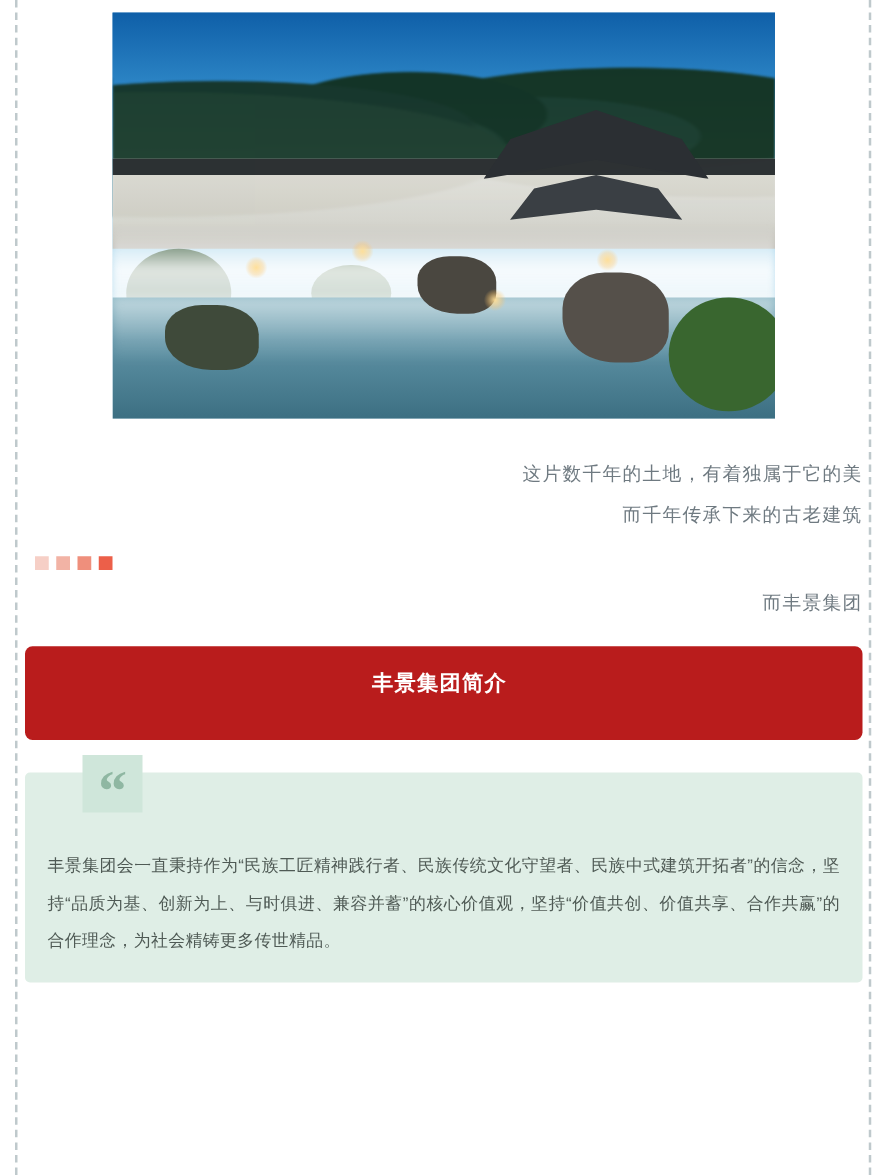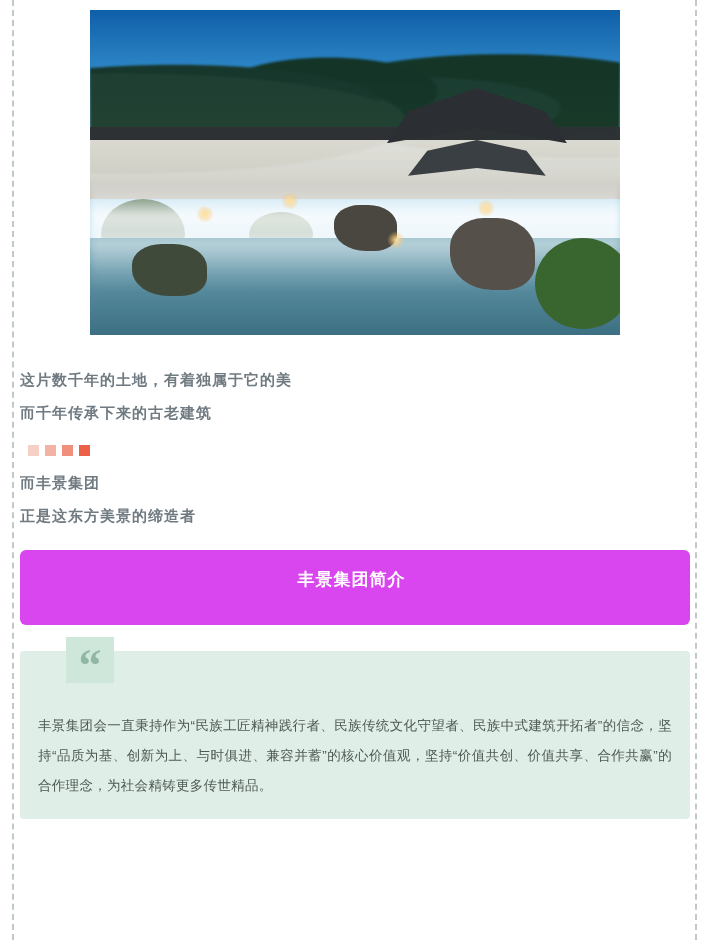--- a/index.html
+++ b/index.html
@@ -130,45 +130,44 @@
   
   .hero .glow {
     position: absolute;
     width: 18px; height: 18px;
     border-radius: 50%;
     background: radial-gradient(circle, rgba(255,222,150,.95) 0%, rgba(255,200,110,.35) 45%, rgba(255,200,110,0) 70%);
   }
 
   
   .poem {
-    text-align: left;
+    text-align: right;
     color: #6f7a81;
     font-size: 15px;
     line-height: 33px;
     letter-spacing: 1px;
     padding-top: 28px;
-    font-weight: bold;
   }
   .poem.second { padding-top: 10px; }
 
   
   .squares {
     display: flex;
     gap: 6px;
     margin: 16px 0 0 8px;
   }
   .squares i {
     display: block;
     width: 11px; height: 11px;
   }
 
   
   .card {
     margin-top: 18px;
-    background: #d946ef;
+    background: #b91c1c;
     border-radius: 6px;
     color: #ffffff;
     padding: 18px 18px 20px 11px;
     box-sizing: border-box;
   }
   .card-title {
     text-align: center;
     font-size: 17px;
     font-weight: bold;
     letter-spacing: 1px;
@@ -250,21 +249,20 @@
 
   <div class="squares">
     <i style="background:#f6cfc6"></i>
     <i style="background:#f2b3a5"></i>
     <i style="background:#ef8f7c"></i>
     <i style="background:#ec5f49"></i>
   </div>
 
   <div class="poem second">
     <div>而丰景集团</div>
-    <div>正是这东方美景的缔造者</div>
   </div>
 
   <div class="card">
     <div class="card-title">丰景集团简介</div>
   </div>
 
   <div class="quote">
     <div class="quote-mark">“</div>
     <div class="quote-body">丰景集团会一直秉持作为“民族工匠精神践行者、民族传统文化守望者、民族中式建筑开拓者”的信念，坚持“品质为基、创新为上、与时俱进、兼容并蓄”的核心价值观，坚持“价值共创、价值共享、合作共赢”的合作理念，为社会精铸更多传世精品。</div>
 

